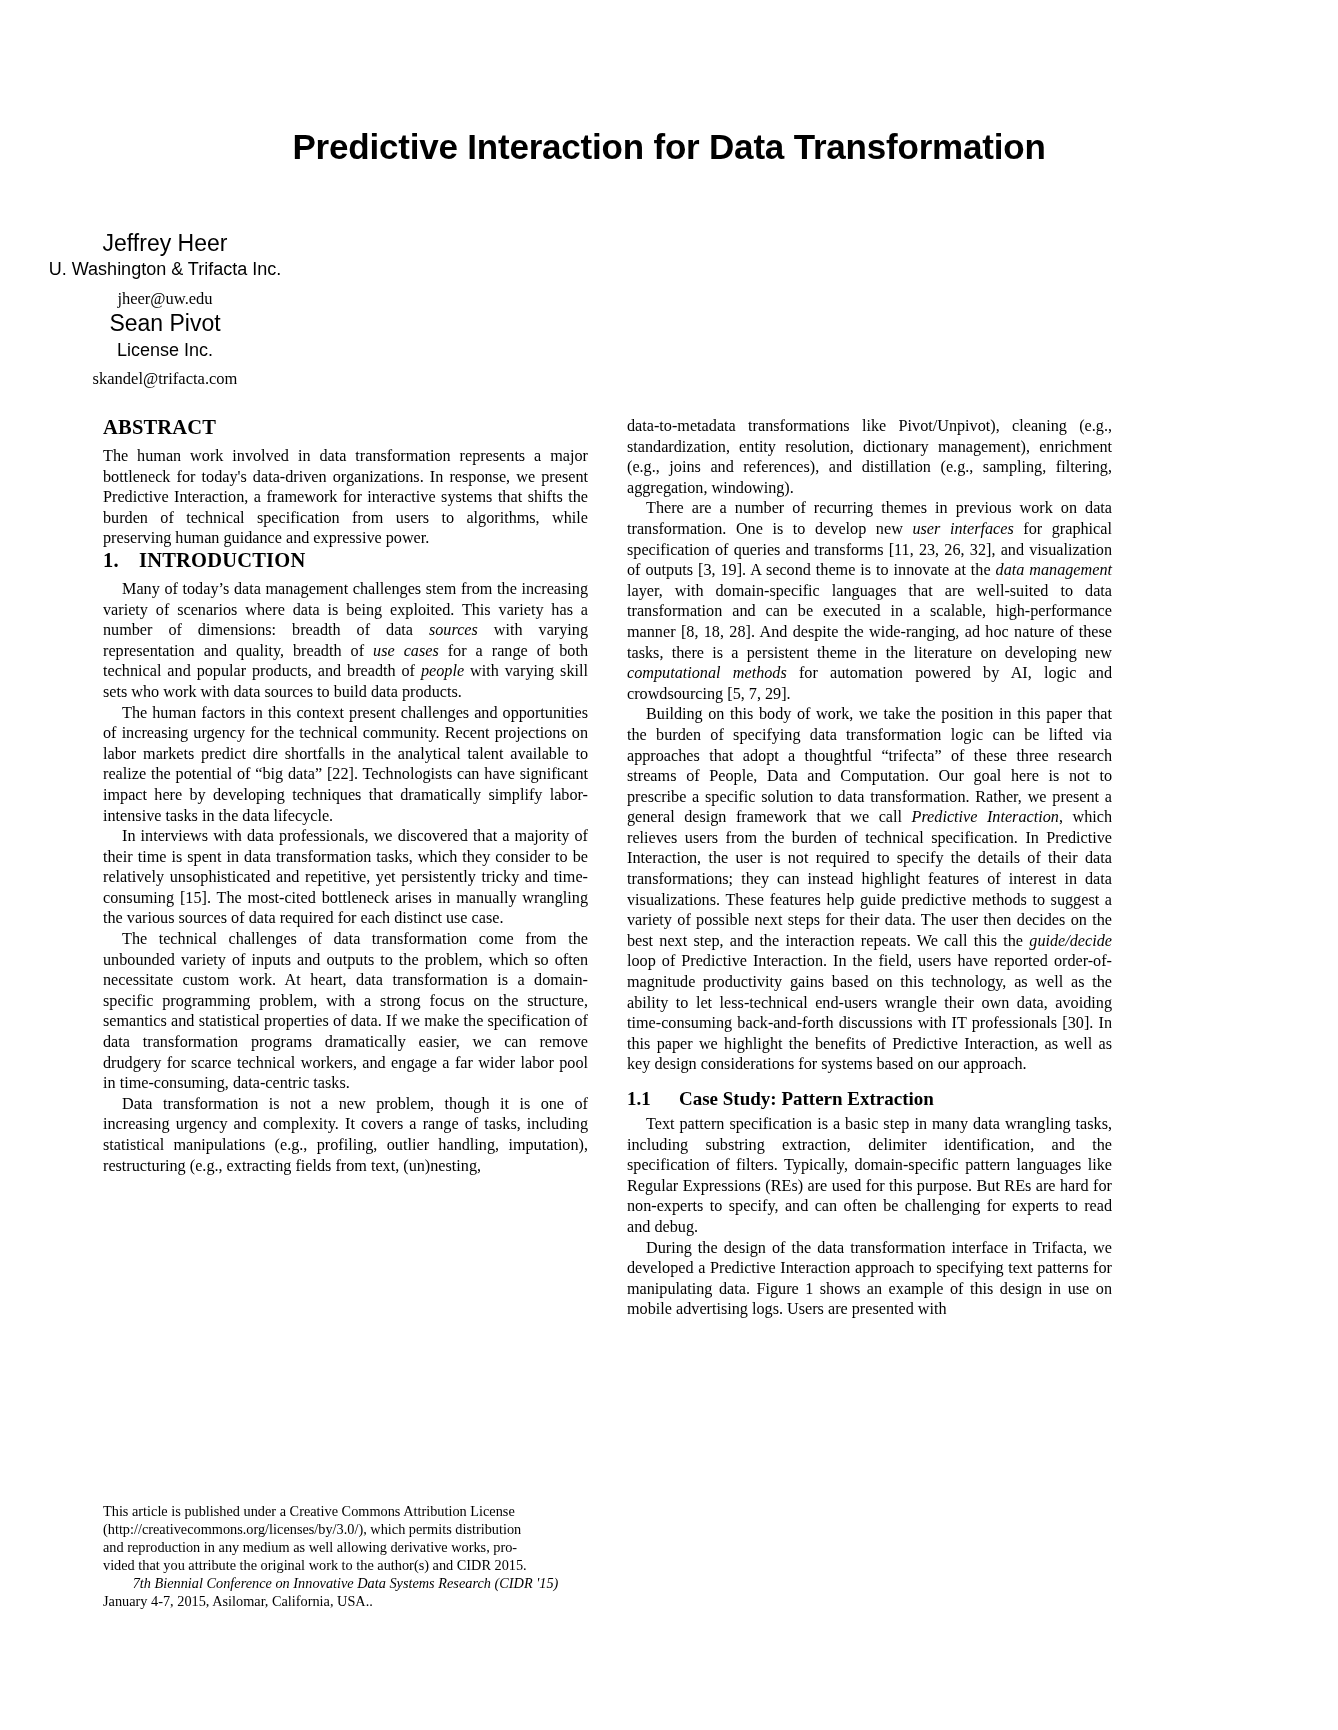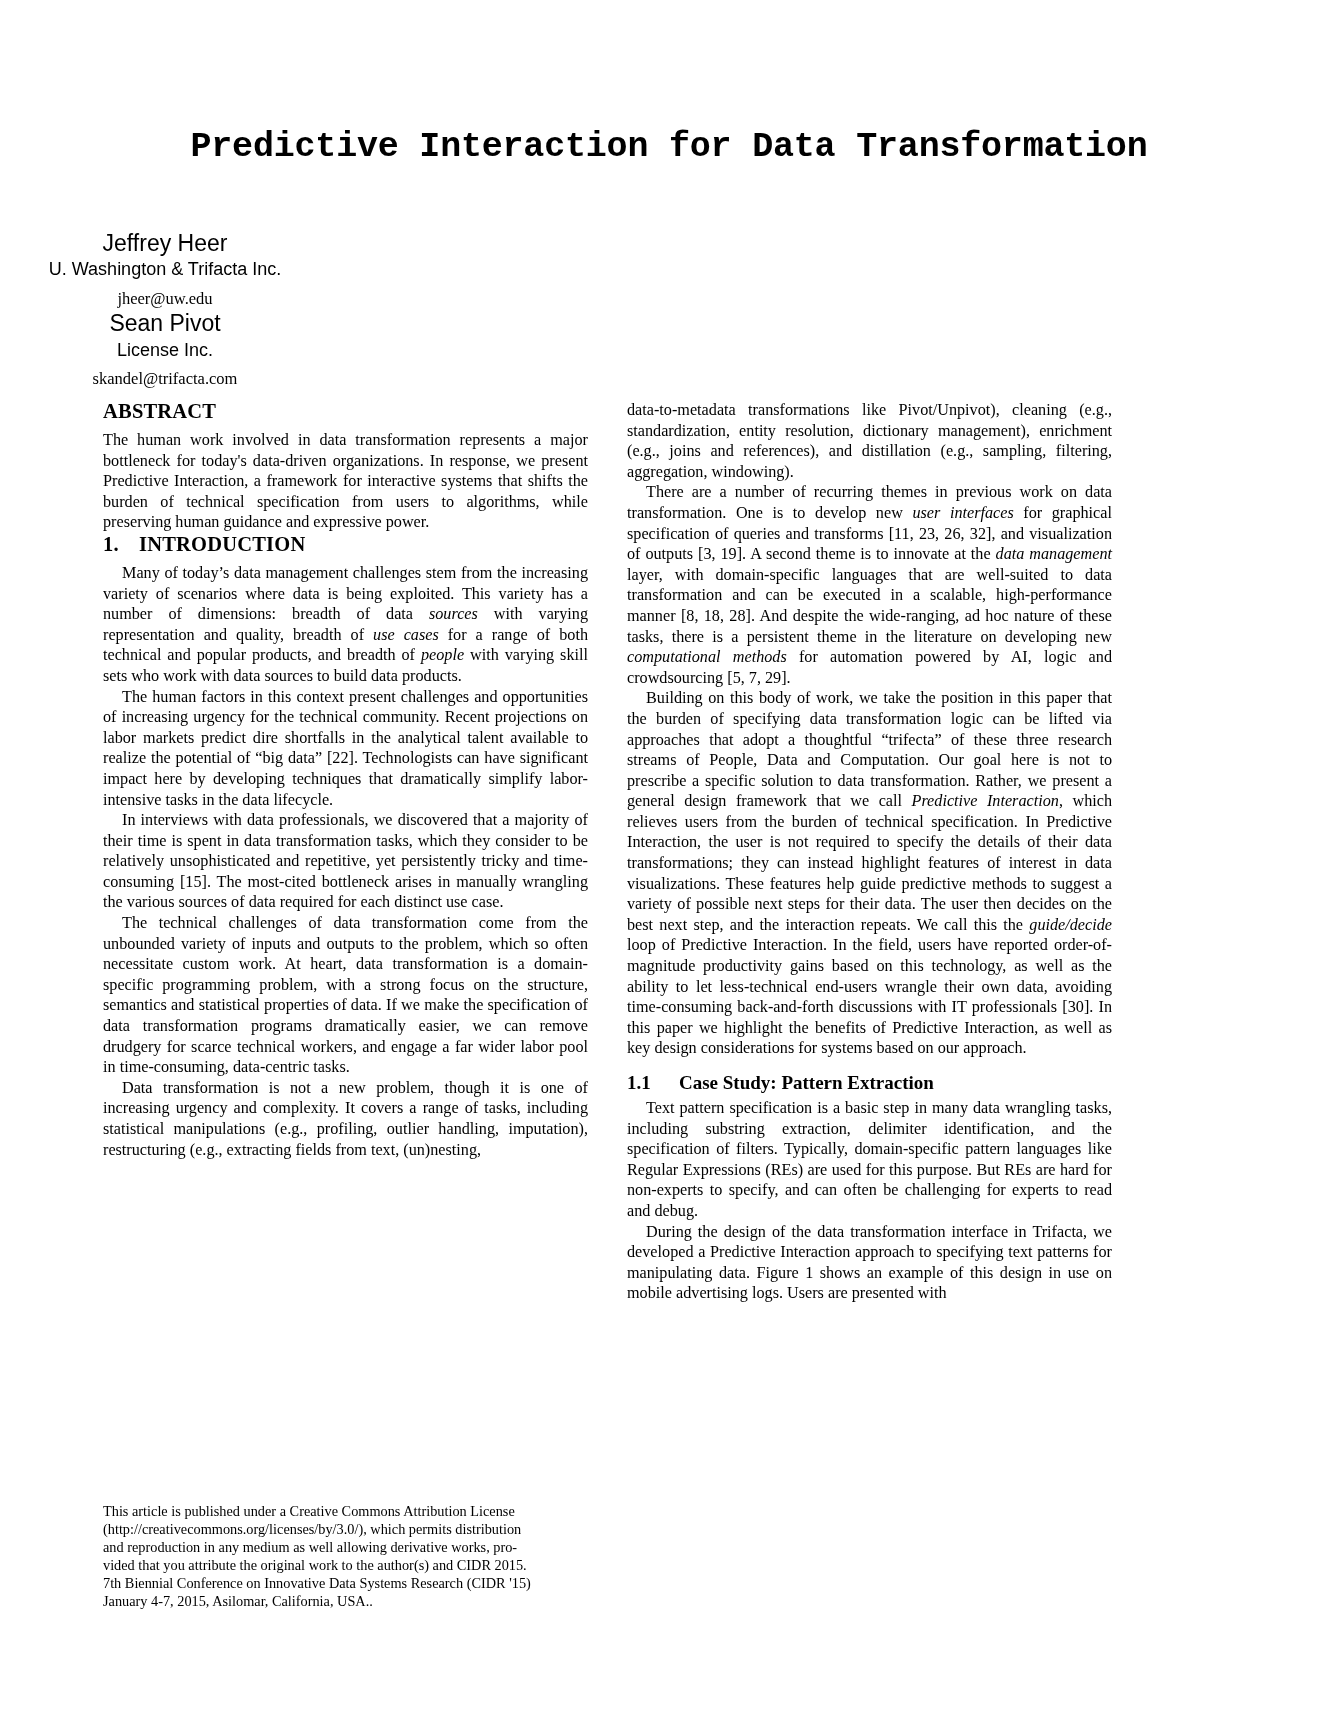--- a/index.html
+++ b/index.html
@@ -23,21 +23,21 @@
     box-sizing: border-box;
     padding: 0;
   }
 
   
   .title-block {
     padding-top: 128px;
     text-align: center;
   }
   .paper-title {
-    font-family: Liberation Mono, monospace;
+    font-family: Liberation Sans, sans-serif;
     font-weight: bold;
     font-size: 35px;
     letter-spacing: -0.2px;
     line-height: 1.1;
     margin: 0;
   }
 
   .authors {
     display: flex;
     justify-content: center;
@@ -75,20 +75,21 @@
     top: 400px;
     left: 103px;
     width: 1136px;
     height: 1210px;
     display: flex;
     gap: 39px;
   }
   .col {
     width: 485px;
     position: relative;
+    margin-top: 16px;
   }
 
   h2.section-head {
     font-family: "Liberation Serif", "DejaVu Serif", serif;
     font-weight: bold;
     font-size: 20.5px;
     margin: 0 0 7px 0;
     letter-spacing: 0.2px;
   }
   h2.section-head .num {
@@ -127,21 +128,22 @@
     bottom: 0;
     width: 485px;
   }
   .footnote p {
     font-size: 14.3px;
     line-height: 18px;
     text-align: justify;
     margin: 0;
   }
   .footnote p.venue {
-    text-align: left;
+    font-style: italic;
+    text-align: center;
   }
   .footnote p.venue-date {
     text-align: left;
   }
 </style>
 </head>
 <body>
 
 <div class="page">
 

